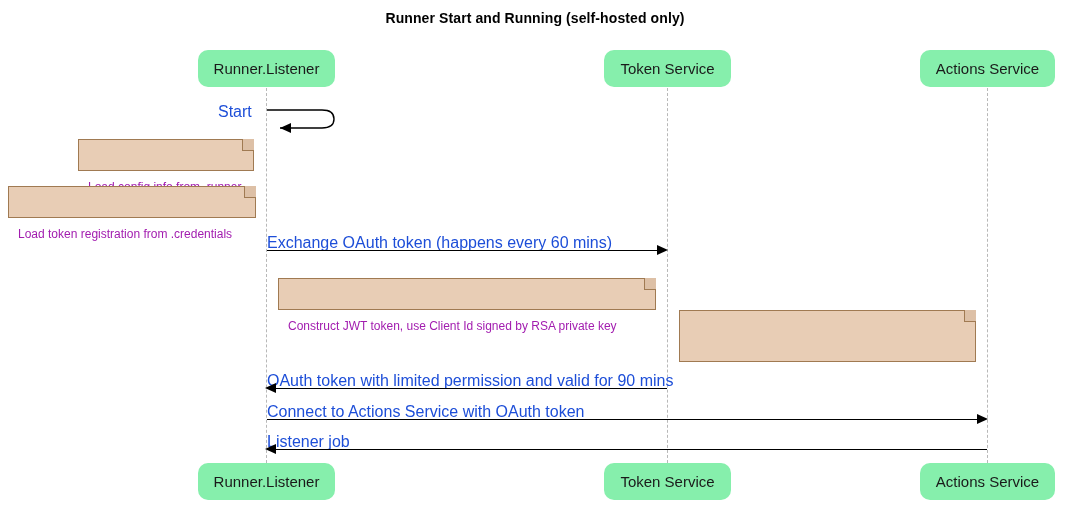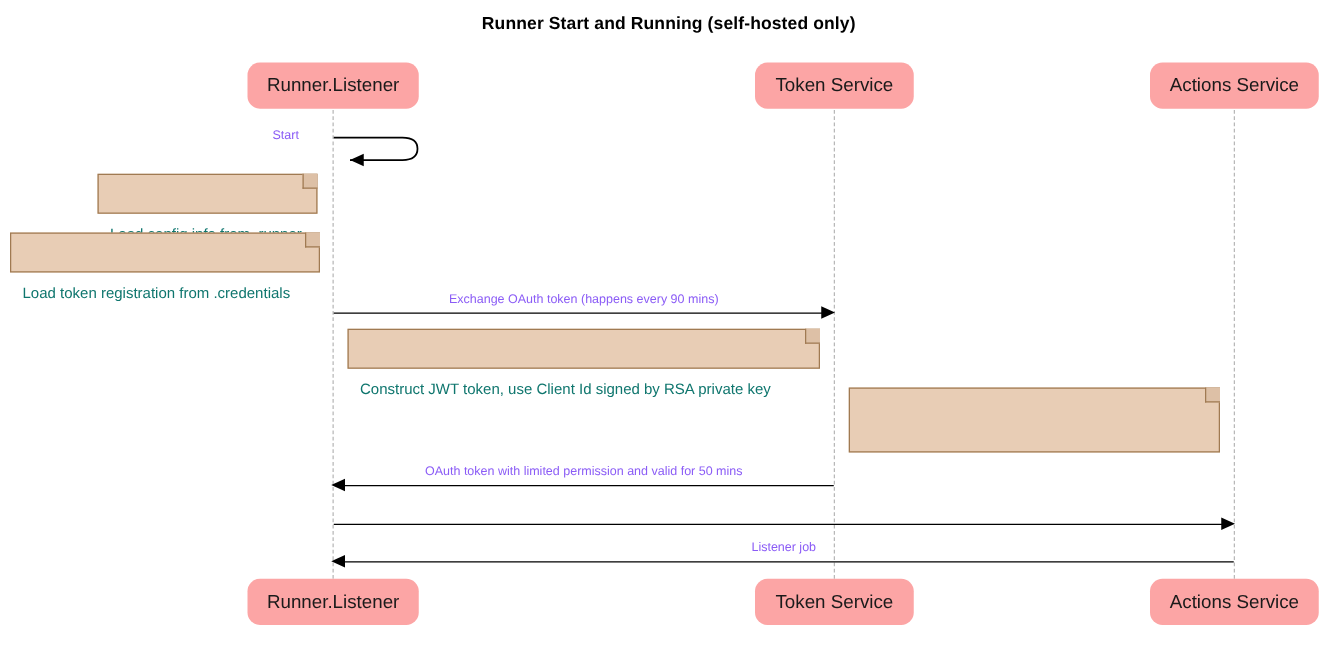--- a/index.html
+++ b/index.html
@@ -33,33 +33,33 @@
     position: absolute;
     width: 0;
     border-left: 1px dashed #b8b8b8;
     top: 88px;
     height: 375px;
   }
   .participant {
     position: absolute;
     height: 37px;
     line-height: 37px;
-    background: #fca5a5;
+    background: #86efac;
     border-radius: 10px;
     text-align: center;
     font-size: 15px;
     color: #1a1a1a;
     white-space: nowrap;
   }
   .note {
     position: absolute;
     background: #e8cdb5;
     border: 1px solid #a07a52;
     font-size: 12px;
-    color: #0f766e;
+    color: #a21caf;
     padding: 7px 10px 7px 9px;
     box-sizing: border-box;
     line-height: 16px;
     white-space: pre-line;
   }
   .note .fold {
     position: absolute;
     top: -1px;
     right: -1px;
     width: 11px;
@@ -68,24 +68,23 @@
     border-left: 1px solid #a07a52;
     border-bottom: 1px solid #a07a52;
   }
   .msg-line {
     position: absolute;
     height: 0;
     border-top: 1.4px solid #000000;
   }
   .msg-label {
     position: absolute;
-    font-size: 10px;
-    color: #8b5cf6;
+    font-size: 16px;
+    color: #1d4ed8;
     white-space: nowrap;
-    text-align: center;
   }
   .arrowhead {
     position: absolute;
     width: 0;
     height: 0;
   }
   .arrow-right {
     border-top: 5px solid transparent;
     border-bottom: 5px solid transparent;
     border-left: 11px solid #000000;
@@ -127,37 +126,38 @@
   <div class="note" style="left:78px; top:139px; width:176px; height:32px;">
     <span class="fold"></span>
     <span>Load config info from .runner</span>
   </div>
 
   <div class="note" style="left:8px; top:186px; width:248px; height:32px;">
     <span class="fold"></span>
     <span>Load token registration from .credentials</span>
   </div>
 
-  <div class="msg-label" style="left:267px; top:234px; width:400px;">Exchange OAuth token (happens every 90 mins)</div>
+  <div class="msg-label" style="left:267px; top:234px; width:400px;">Exchange OAuth token (happens every 60 mins)</div>
   <div class="msg-line" style="left:267px; top:250px; width:392px;"></div>
   <div class="arrowhead arrow-right" style="left:657px; top:245px;"></div>
 
-  <div class="note" style="left:278px; top:263px; width:378px; height:32px;">
+  <div class="note" style="left:278px; top:278px; width:378px; height:32px;">
     <span class="fold"></span>
     <span>Construct JWT token, use Client Id signed by RSA private key</span>
   </div>
 
   <div class="note" style="left:679px; top:310px; width:297px; height:52px;">
     <span class="fold"></span>
   </div>
 
-  <div class="msg-label" style="left:267px; top:372px; width:400px;">OAuth token with limited permission and valid for 50 mins</div>
+  <div class="msg-label" style="left:267px; top:372px; width:400px;">OAuth token with limited permission and valid for 90 mins</div>
   <div class="msg-line" style="left:275px; top:388px; width:392px;"></div>
   <div class="arrowhead arrow-left" style="left:265px; top:383px;"></div>
 
+  <div class="msg-label" style="left:267px; top:403px; width:720px;">Connect to Actions Service with OAuth token</div>
   <div class="msg-line" style="left:267px; top:419px; width:712px;"></div>
   <div class="arrowhead arrow-right" style="left:977px; top:414px;"></div>
 
   <div class="msg-label" style="left:267px; top:433px; width:720px;">Listener job</div>
   <div class="msg-line" style="left:275px; top:449px; width:712px;"></div>
   <div class="arrowhead arrow-left" style="left:265px; top:444px;"></div>
 
 </div>
 
 </body></html>

